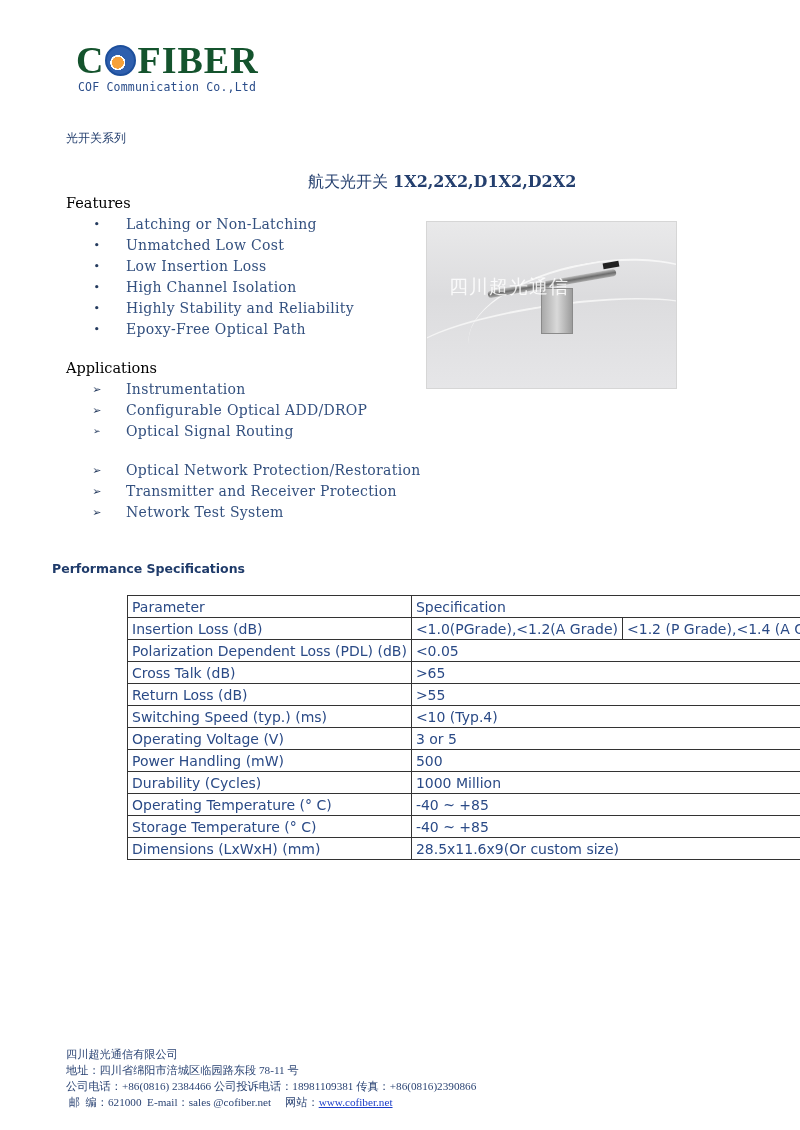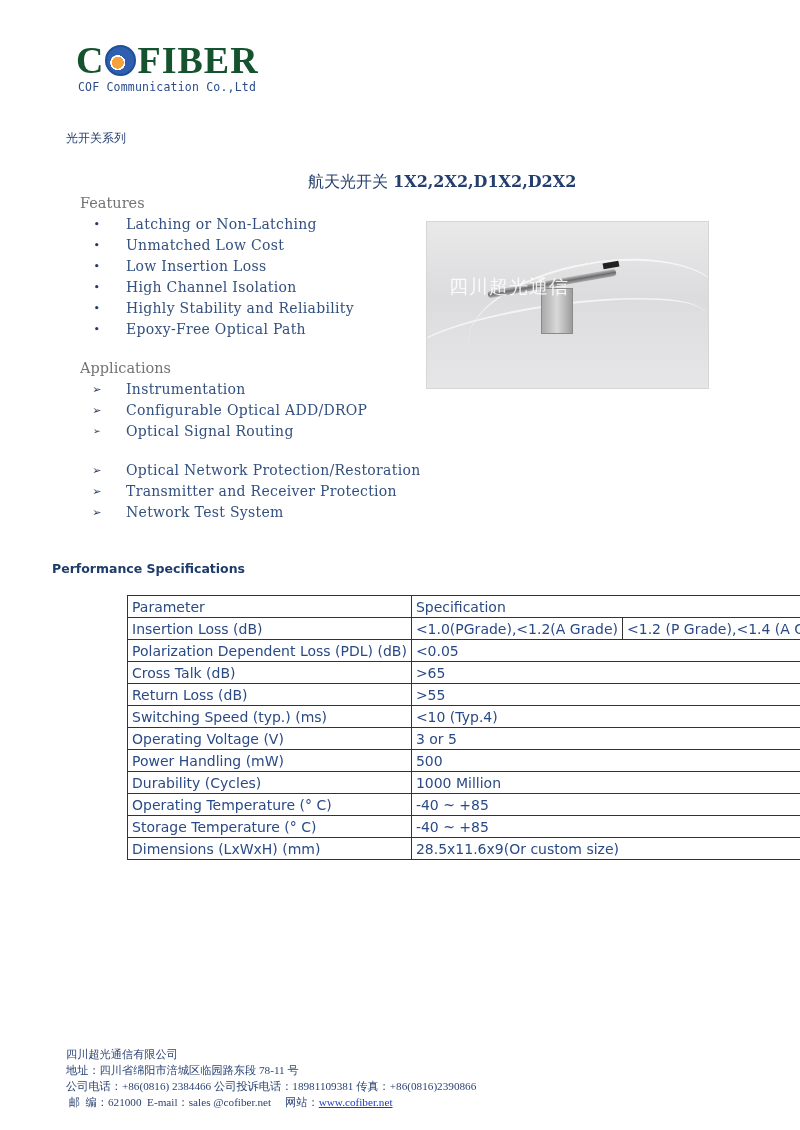--- a/index.html
+++ b/index.html
@@ -16,29 +16,29 @@
                   background: radial-gradient(circle at 40% 58%, #f7a13a 0 26%, #ffffff 27% 33%, #2f5fae 34% 100%);
                   border: 2px solid #1d4f9c; box-sizing: border-box; }
   .logo-sub { position: absolute; left: 2px; top: 40px; font-family: "DejaVu Sans Mono", monospace;
               font-size: 11.5px; color: #2a4d8a; white-space: nowrap; letter-spacing: 0.2px; }
 
   .series-title { left: 66px; top: 130px; font-family: "DejaVu Sans", sans-serif; font-size: 12px; color: #243f6e; }
   .product-title { left: 268px; top: 172px; font-size: 16px; color: #243f6e; white-space: nowrap; margin-left: 40px; }
   .product-title .cn { font-family: "DejaVu Sans", sans-serif; }
   .product-title .model { font-family: "DejaVu Serif", serif; font-weight: bold; }
 
-  .section-label { font-family: "DejaVu Serif", serif; font-size: 14.5px; color: #737373; white-space: nowrap; margin-left: 14px; }
+  .section-label { font-family: "DejaVu Serif", serif; font-size: 14.5px; color: #000000; white-space: nowrap; }
   .list { margin: 0; padding: 0; list-style: none; }
   .list li { position: relative; height: 21px; line-height: 21px; white-space: nowrap;
              font-family: "DejaVu Serif", serif; font-size: 14px; color: #33507f; letter-spacing: 0.3px; }
   .list .marker { position: absolute; left: 0; top: 0; width: 18px; text-align: center; color: #243a5e; font-size: 11px; }
   .list .txt { position: absolute; left: 26px; top: 0; margin-left: 12px; }
   .gap { height: 18px !important; }
 
-  .photo { left: 426px; top: 221px; width: 283px; height: 168px; overflow: hidden;
+  .photo { left: 426px; top: 221px; width: 251px; height: 168px; overflow: hidden;
            background: linear-gradient(180deg, #e9e9ea 0%, #dcdcde 45%, #e6e6e8 100%);
            border: 1px solid #d6d6d6; box-sizing: border-box; }
   .photo .fiber1 { position: absolute; left: -20px; top: 82px; width: 300px; height: 60px;
                    border-top: 2px solid #f4f4f4; border-radius: 50%; transform: rotate(-8deg); }
   .photo .fiber2 { position: absolute; left: 40px; top: 40px; width: 260px; height: 120px;
                    border-top: 2px solid #f6f6f6; border-radius: 50%; transform: rotate(-10deg); }
   .photo .tube { position: absolute; left: 60px; top: 58px; width: 130px; height: 7px;
                  background: linear-gradient(180deg,#bdbdbd,#6d6d6d,#aaaaaa); transform: rotate(-10deg); border-radius: 3px; }
   .photo .tip { position: absolute; left: 176px; top: 40px; width: 16px; height: 6px; background: #222; transform: rotate(-10deg); }
   .photo .box { position: absolute; left: 114px; top: 66px; width: 30px; height: 44px;

